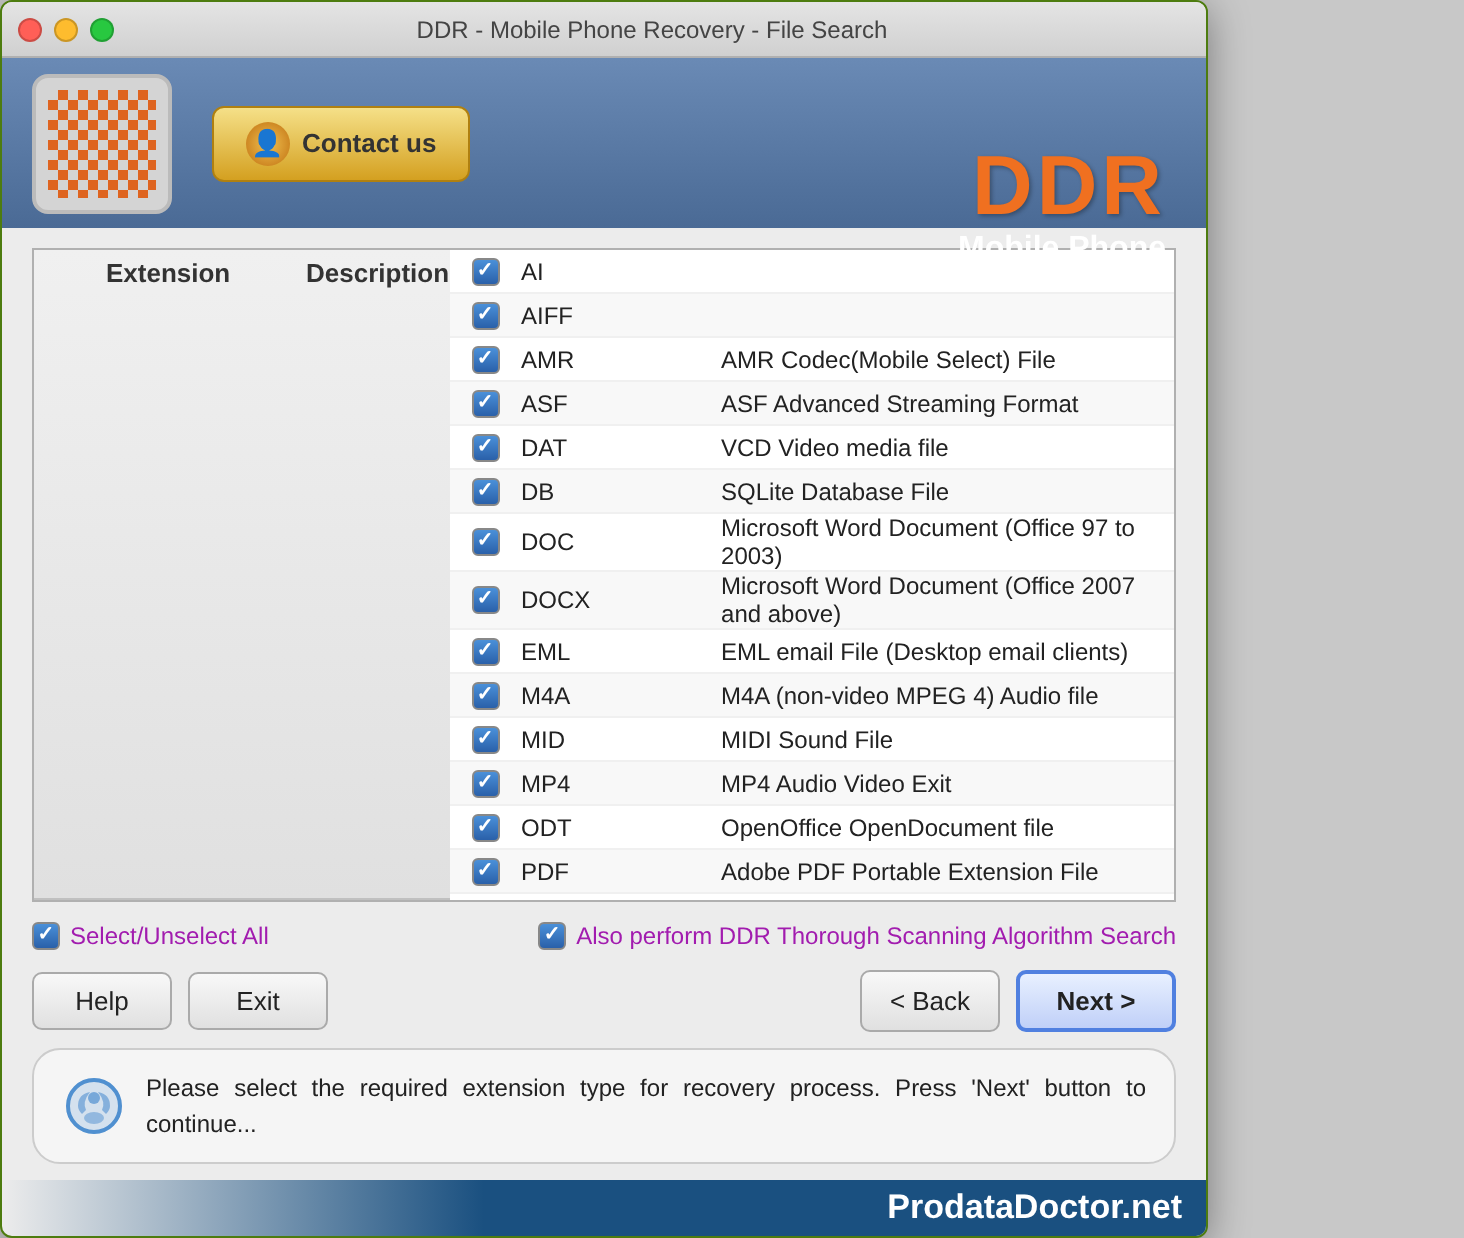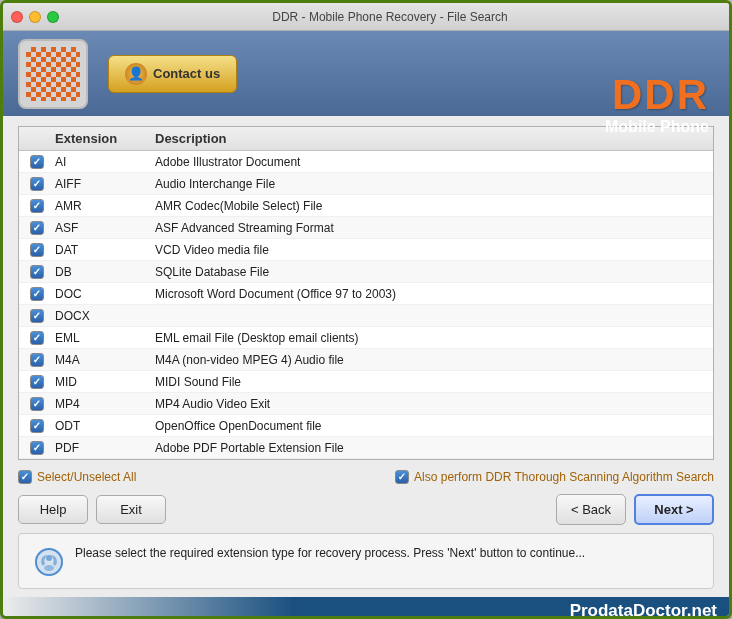--- a/index.html
+++ b/index.html
@@ -7,25 +7,25 @@
       width: 732px;
       height: 619px;
       font-family: -apple-system, BlinkMacSystemFont, "Helvetica Neue", Arial, sans-serif;
       font-size: 13px;
       background: #c8c8c8;
       overflow: hidden;
     }
 
     
     .window {
-      width: 732px;
+      width: 604px;
       height: 619px;
       background: #ececec;
       border-radius: 6px;
-      border: 3px solid #4d7c0f;
+      border: 1px solid #4d7c0f;
       display: flex;
       flex-direction: column;
       overflow: hidden;
       box-shadow: 0 4px 20px rgba(0,0,0,0.4);
     }
 
     
     .title-bar {
       background: linear-gradient(to bottom, #e4e4e4, #d0d0d0);
       height: 28px;
@@ -143,21 +143,21 @@
       gap: 8px;
     }
 
     
     .file-table-wrapper {
       flex: 1;
       border: 1px solid #b0b0b0;
       background: #fff;
       overflow: hidden;
       display: flex;
-      flex-direction: column;
+      flex-direction: row;
     }
     .table-header {
       display: flex;
       background: linear-gradient(to bottom, #f0f0f0, #e0e0e0);
       border-bottom: 1px solid #c0c0c0;
       padding: 4px 0;
       flex-shrink: 0;
     }
     .th-checkbox { width: 36px; flex-shrink: 0; }
     .th-ext { width: 100px; font-weight: 600; color: #333; }
@@ -226,21 +226,21 @@
       gap: 5px;
     }
     .also-perform-area {
       display: flex;
       align-items: center;
       gap: 5px;
       margin-left: auto;
     }
     .label-text {
       font-size: 12px;
-      color: #a16207;
+      color: #a21caf;
     }
 
     
     .buttons-row {
       display: flex;
       align-items: center;
       gap: 8px;
       flex-shrink: 0;
     }
     .btn {
@@ -267,21 +267,21 @@
     .back-next-group {
       display: flex;
       gap: 8px;
       margin-left: auto;
     }
 
     
     .info-bar {
       background: #f5f5f5;
       border: 1px solid #ccc;
-      border-radius: 4px;
+      border-radius: 14px;
       padding: 10px 14px;
       display: flex;
       align-items: flex-start;
       gap: 10px;
       flex-shrink: 0;
     }
     .info-icon {
       width: 32px;
       height: 32px;
       flex-shrink: 0;
@@ -354,30 +354,28 @@
       </div>
       <div class="table-body" id="table-body">
 
       <div class="table-row">
             <div class="cell-checkbox">
               <div class="cb">
                 <span class="cb-check">✓</span>
               </div>
             </div>
             <div class="cell-ext">AI</div>
-            <div class="cell-desc">Adobe Illustrator Document</div>
           </div>
           <div class="table-row">
             <div class="cell-checkbox">
               <div class="cb">
                 <span class="cb-check">✓</span>
               </div>
             </div>
             <div class="cell-ext">AIFF</div>
-            <div class="cell-desc">Audio Interchange File</div>
           </div>
           <div class="table-row">
             <div class="cell-checkbox">
               <div class="cb">
                 <span class="cb-check">✓</span>
               </div>
             </div>
             <div class="cell-ext">AMR</div>
             <div class="cell-desc">AMR Codec(Mobile Select) File</div>
           </div>
@@ -417,20 +415,21 @@
             <div class="cell-ext">DOC</div>
             <div class="cell-desc">Microsoft Word Document (Office 97 to 2003)</div>
           </div>
           <div class="table-row">
             <div class="cell-checkbox">
               <div class="cb">
                 <span class="cb-check">✓</span>
               </div>
             </div>
             <div class="cell-ext">DOCX</div>
+            <div class="cell-desc">Microsoft Word Document (Office 2007 and above)</div>
           </div>
           <div class="table-row">
             <div class="cell-checkbox">
               <div class="cb">
                 <span class="cb-check">✓</span>
               </div>
             </div>
             <div class="cell-ext">EML</div>
             <div class="cell-desc">EML email File (Desktop email clients)</div>
           </div>

